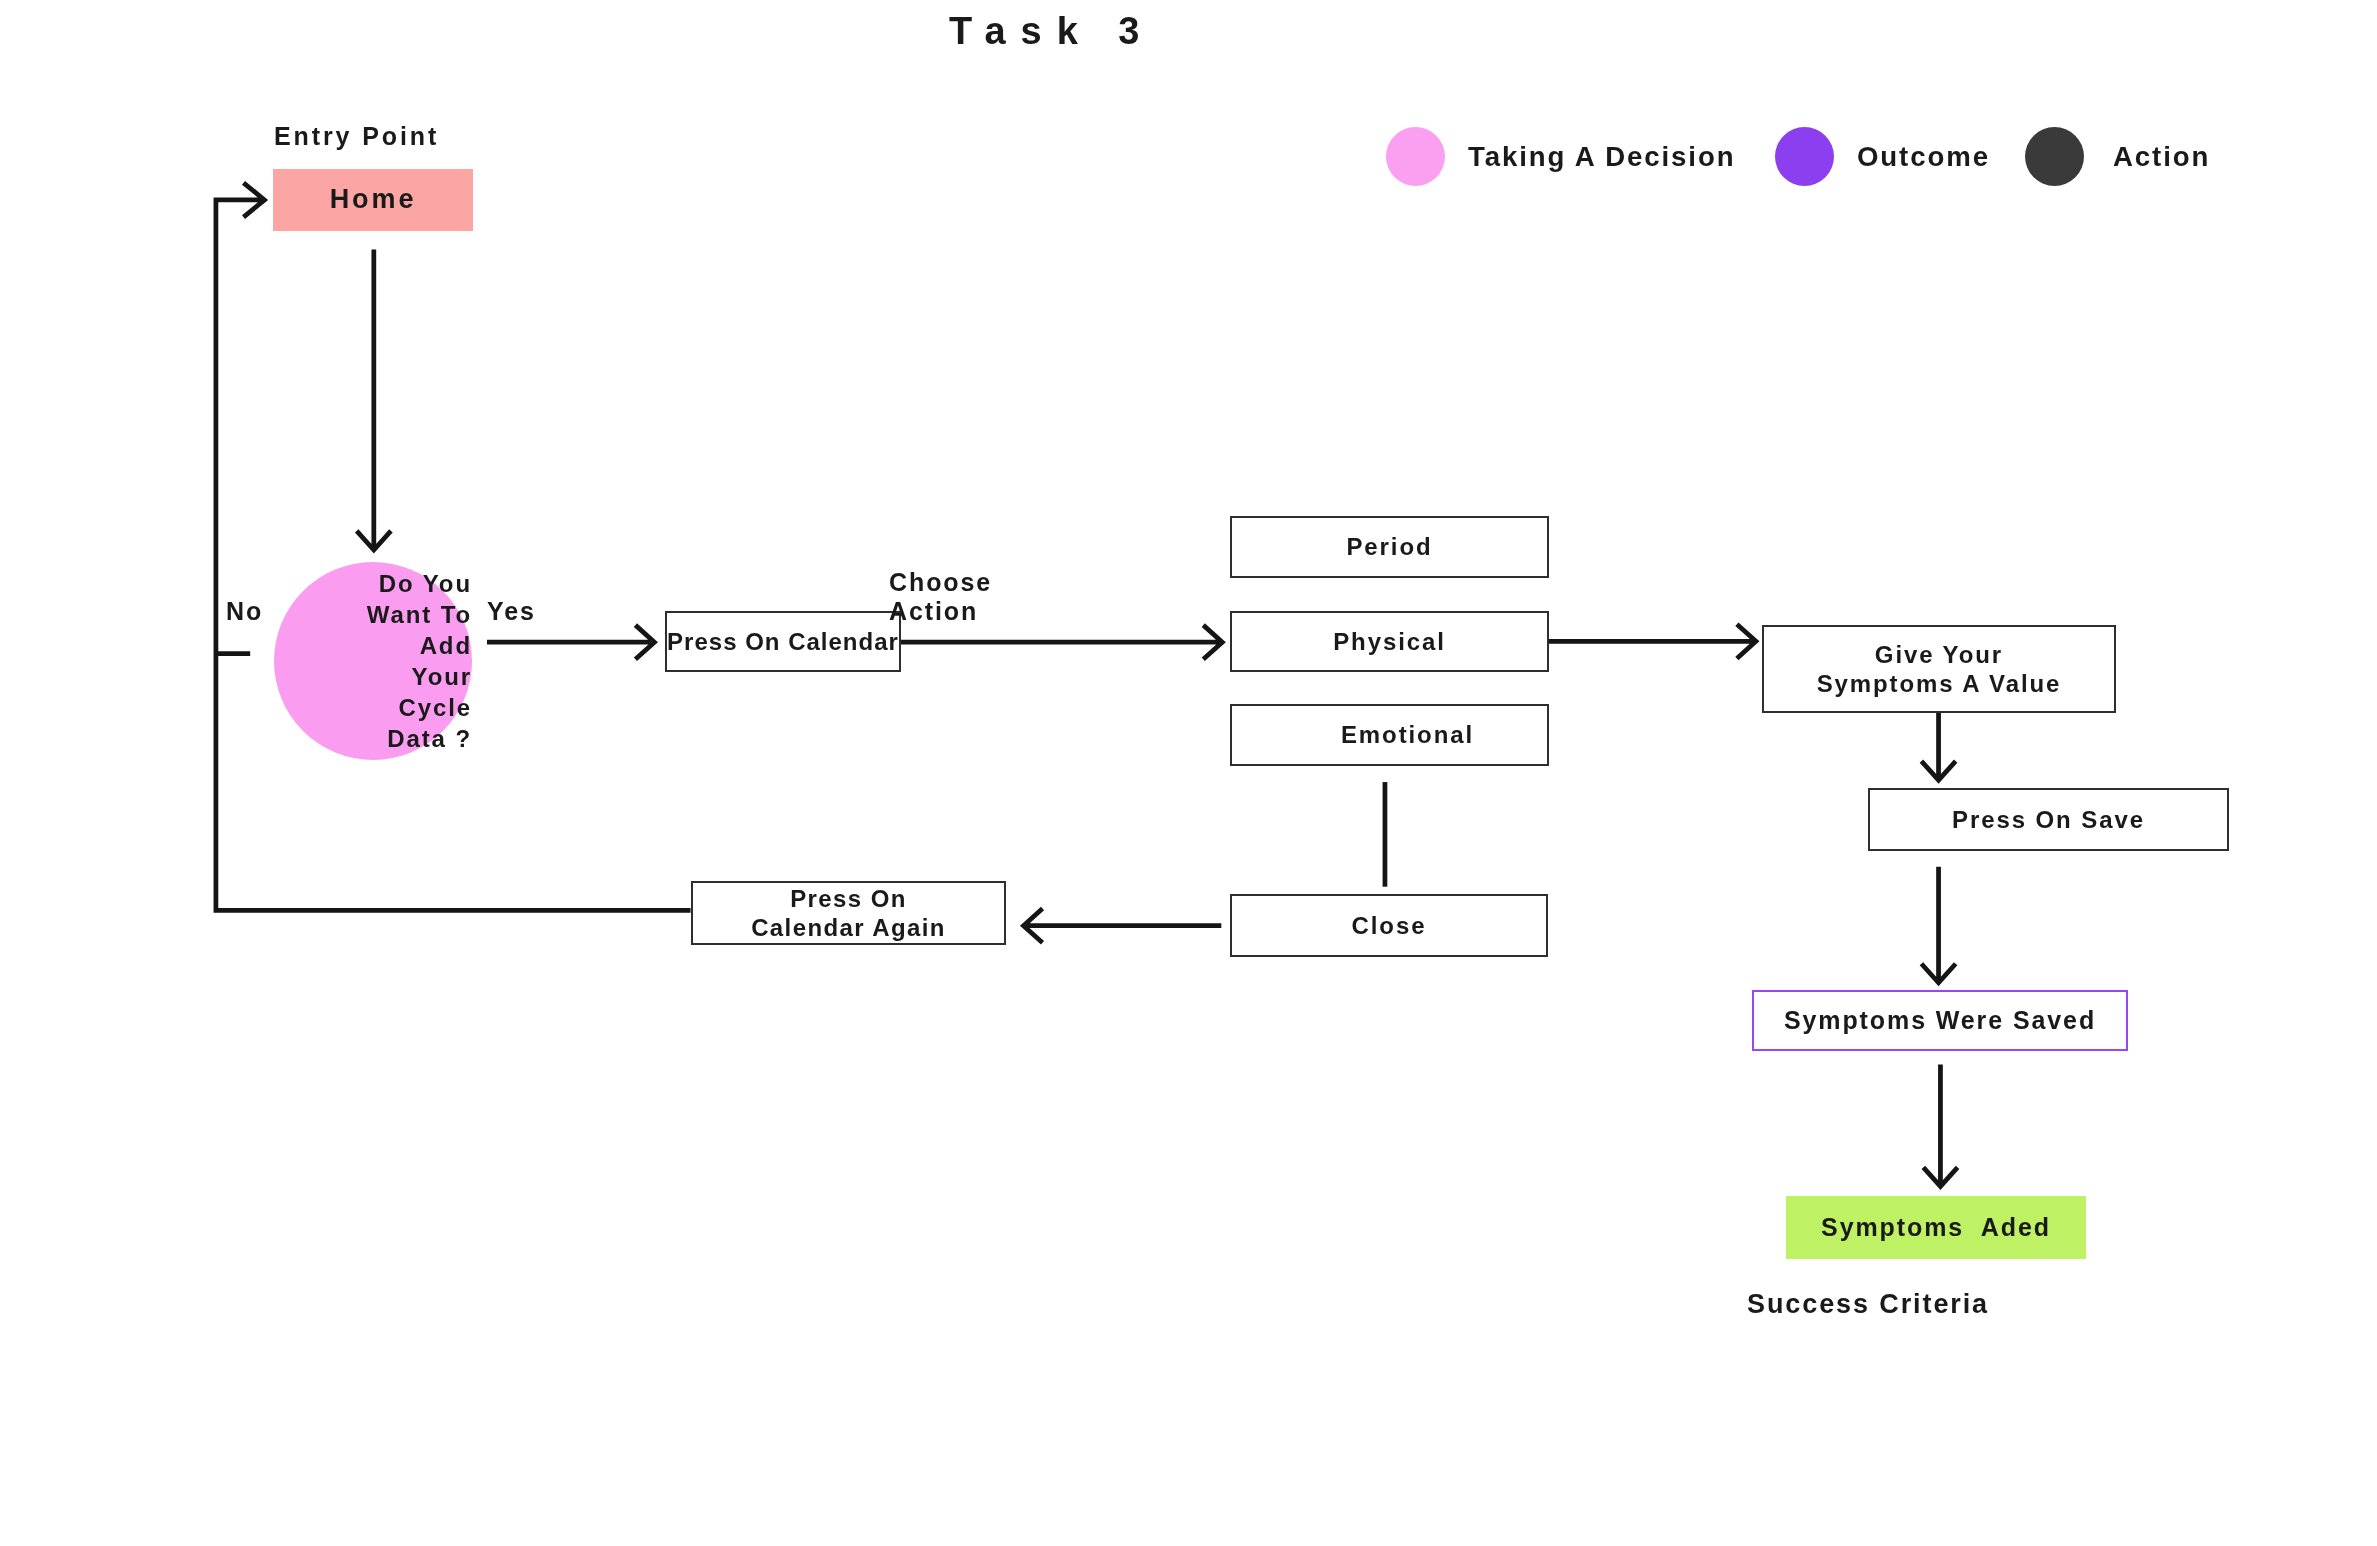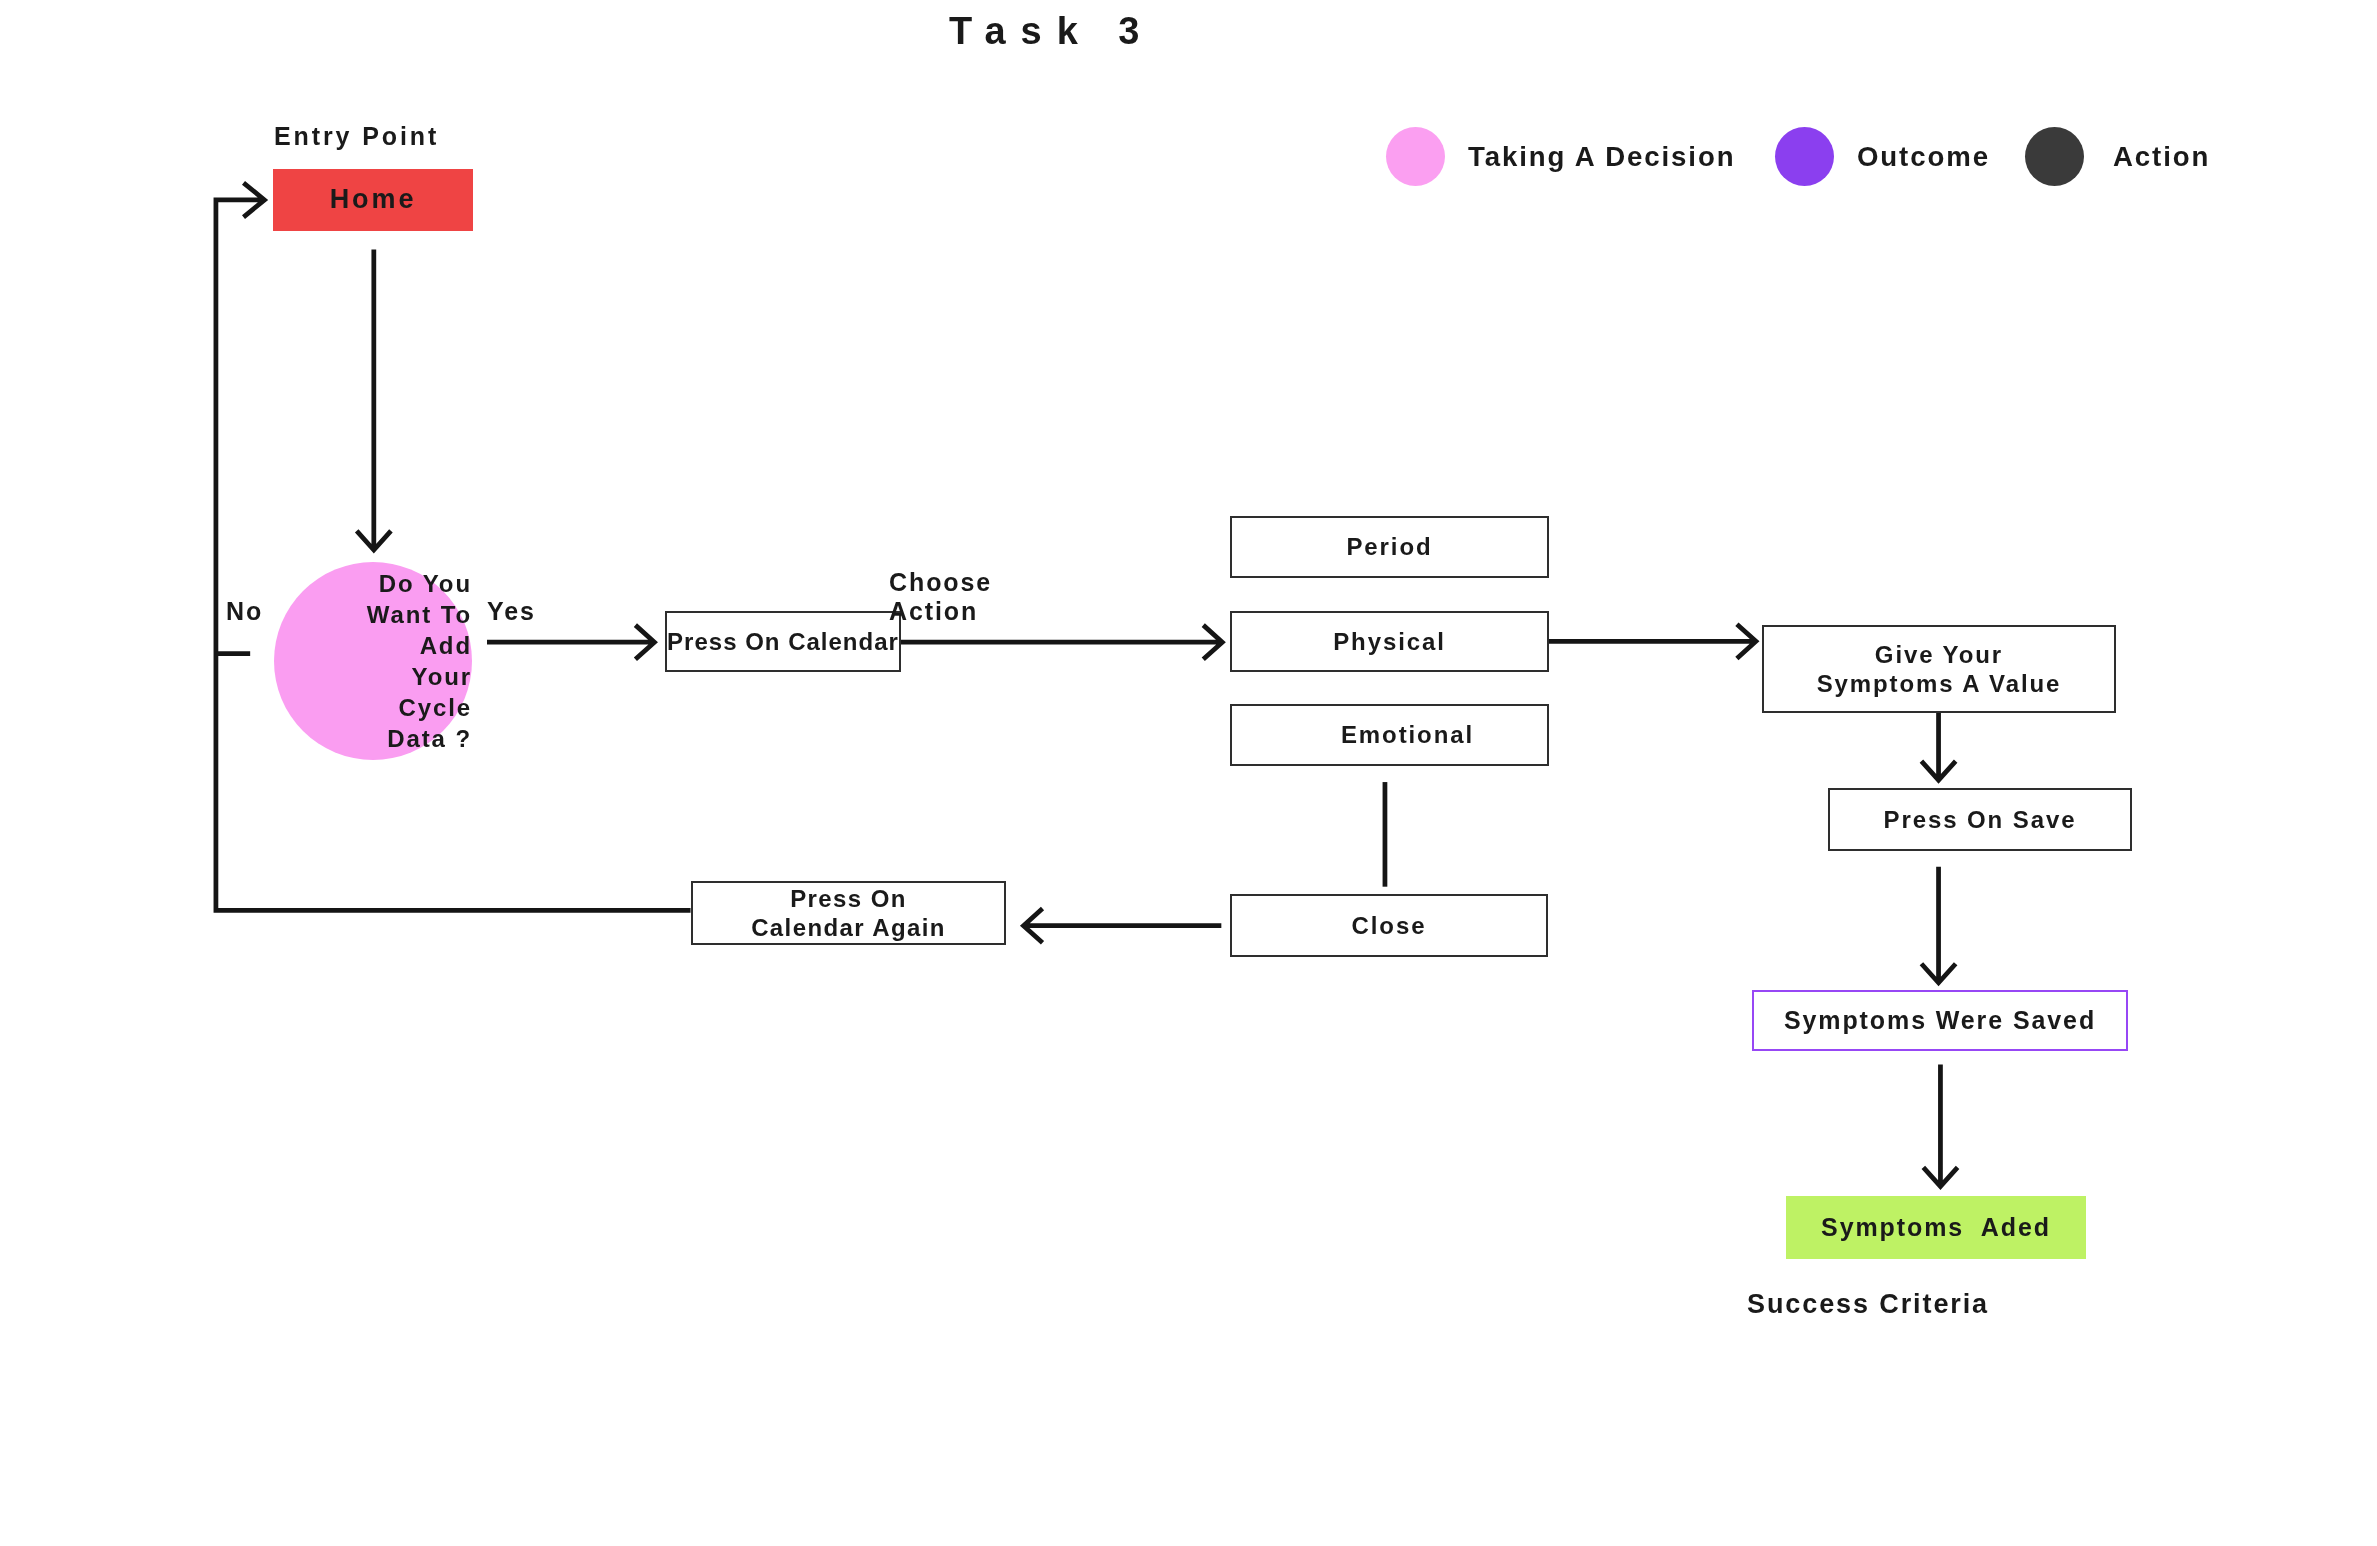--- a/index.html
+++ b/index.html
@@ -59,21 +59,21 @@
   <div class="abs legend-label" style="left:1468px;top:141px;">Taking A Decision</div>
 
   <div class="abs dot" style="left: 1775px; top: 127px; background-color: rgb(139, 63, 239);"></div>
   <div class="abs legend-label" style="left:1857px;top:141px;">Outcome</div>
 
   <div class="abs dot" style="left: 2025px; top: 127px; background-color: rgb(58, 58, 58);"></div>
   <div class="abs legend-label" style="left:2113px;top:141px;">Action</div>
 
   <div class="abs txt" style="left:274px;top:120px;width:198px;font-size:25px;letter-spacing:2.9px;line-height:32px;">Entry Point</div>
 
-  <div class="abs box nofill" style="left: 273px; top: 169px; width: 200px; height: 62px; font-size: 27px; letter-spacing: 2.9px; background-color: #ef4444;">Home</div>
+  <div class="abs box nofill" style="left: 273px; top: 169px; width: 200px; height: 62px; font-size: 27px; letter-spacing: 2.9px; background-color: #fca5a5;">Home</div>
 
   <div class="abs circle" style="left: 274px; top: 562px; width: 198px; height: 198px; background-color: rgb(250, 157, 241);">
     <span>Do You</span>
     <span>Want To</span>
     <span>Add</span>
     <span>Your</span>
     <span>Cycle</span>
     <span>Data ?</span>
   </div>
 
@@ -89,21 +89,21 @@
 
   <div class="abs box" style="left:1230px;top:516px;width:319px;height:62px;">Period</div>
   <div class="abs box" style="left:1230px;top:611px;width:319px;height:61px;">Physical</div>
   <div class="abs box" style="left:1230px;top:704px;width:319px;height:62px;padding-left:36px;">Emotional</div>
 
   <div class="abs box" style="left:1762px;top:625px;width:354px;height:88px;flex-direction:column;line-height:29.5px;">
     <span>Give Your</span>
     <span>Symptoms A Value</span>
   </div>
 
-  <div class="abs box" style="left:1828px;top:788px;width:304px;height:63px;">Press On Save</div>
+  <div class="abs box" style="left:1868px;top:788px;width:361px;height:63px;">Press On Save</div>
 
   <div class="abs box" style="left: 1752px; top: 990px; width: 376px; height: 61px; border-width: 2.9px; font-size: 25px; border-color: rgb(151, 71, 245);">Symptoms Were Saved</div>
 
   <div class="abs box nofill pre" style="left: 1786px; top: 1196px; width: 300px; height: 63px; font-size: 25px; background-color: #bef264;">Symptoms  Aded</div>
 
   <div class="abs txt" style="left:1747px;top:1287px;width:380px;font-size:27px;letter-spacing:1.9px;line-height:34px;">Success Criteria</div>
 
   <div class="abs box" style="left:1230px;top:894px;width:318px;height:63px;">Close</div>
 
   <div class="abs box" style="left:691px;top:881px;width:315px;height:64px;flex-direction:column;line-height:29.5px;letter-spacing:1.4px;">

